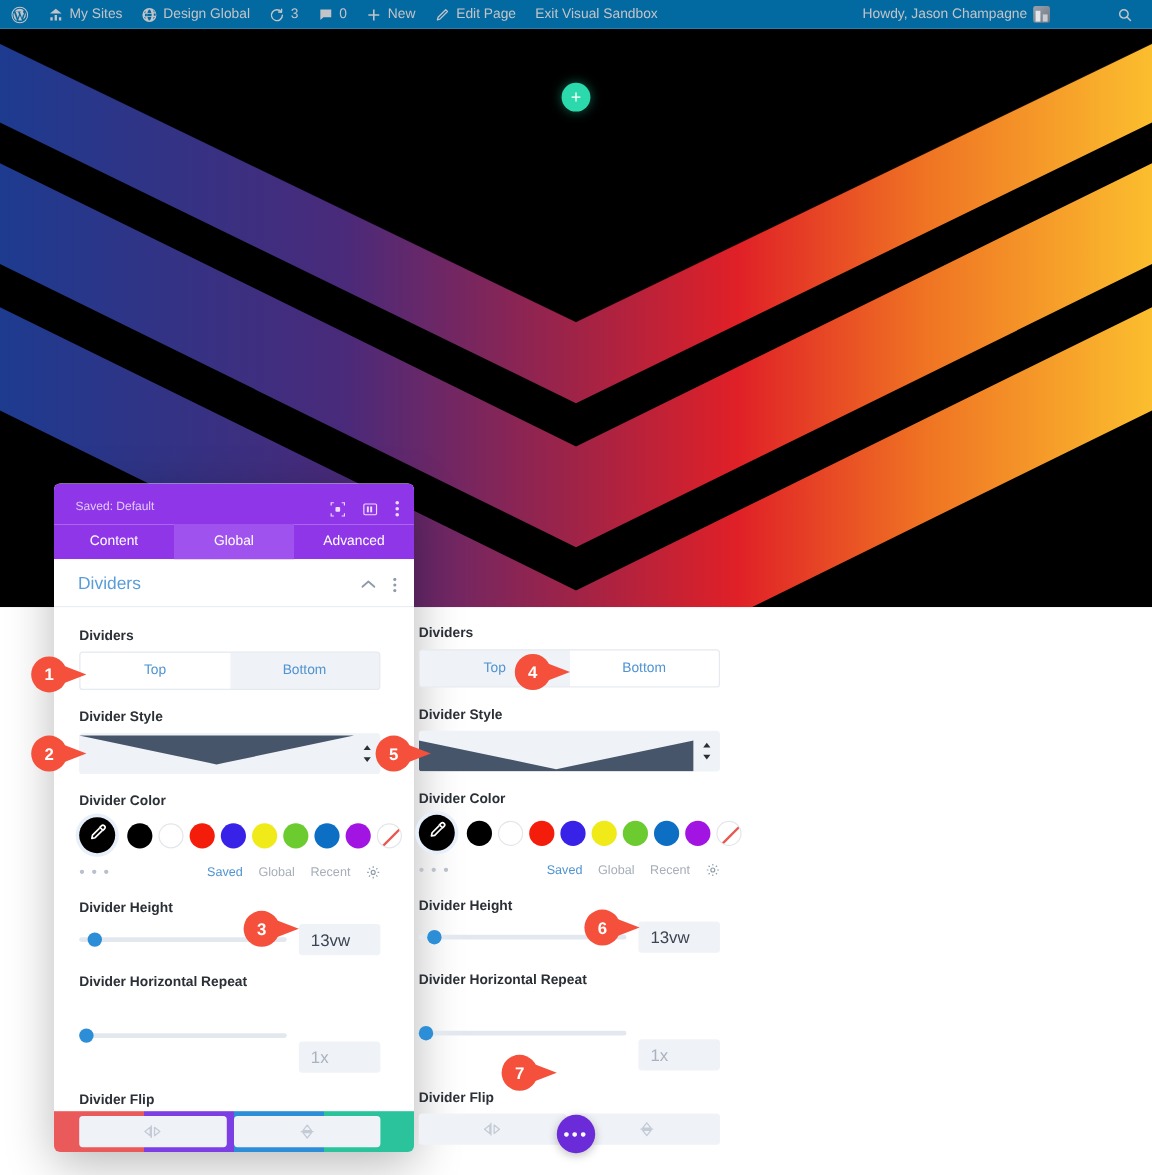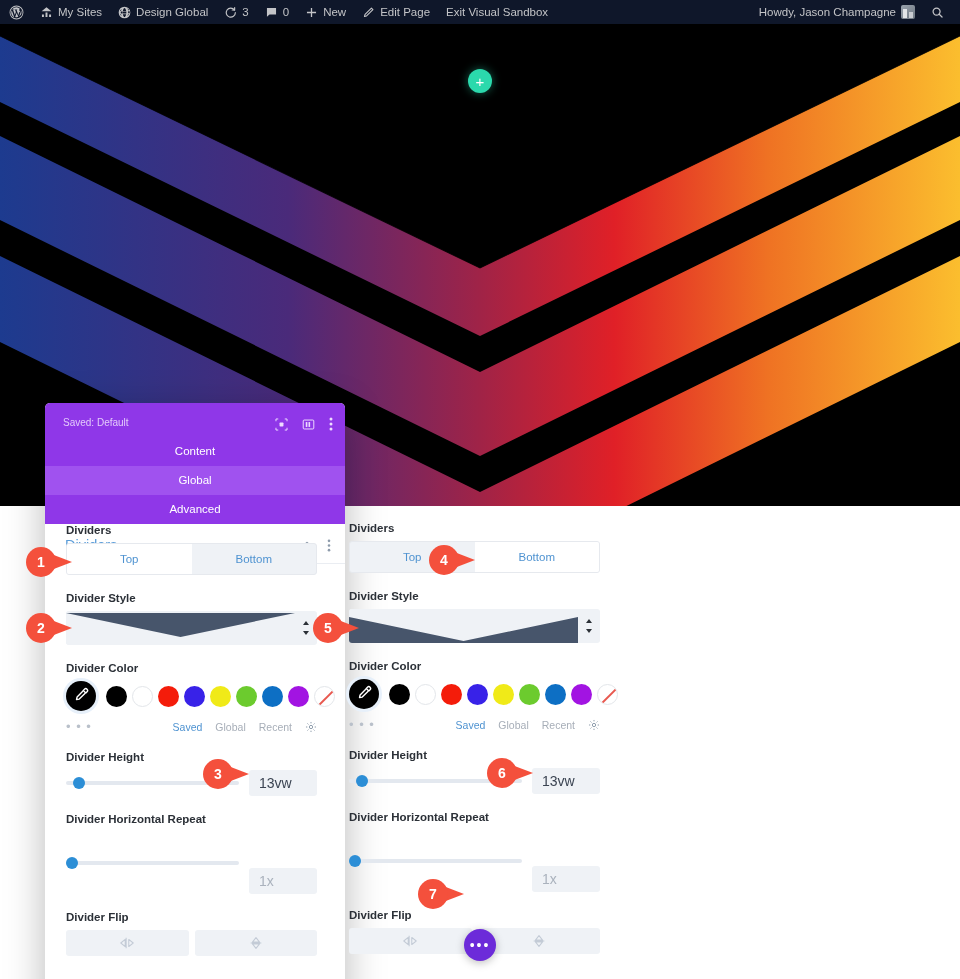--- a/index.html
+++ b/index.html
@@ -7,28 +7,28 @@
     width: 960px; height: 979px;
     background: #ffffff;
     font-family: "Liberation Sans", sans-serif;
     overflow: hidden;
   }
 
   
   .adminbar {
     position: absolute; left: 0; top: 0;
     width: 960px; height: 24px;
-    background: #0f172a;
+    background: #0369a1;
     display: flex; align-items: center;
     color: #c3c4c7;
     font-size: 11.5px;
     z-index: 50;
   }
   .ab-left { display: flex; align-items: center; }
-  .ab-right { margin-left: auto; display: flex; align-items: center; padding-right: 8px; }
+  .ab-right { margin-left: auto; display: flex; align-items: center; padding-right: 8px; gap: 40px; }
   .ab-item {
     display: flex; align-items: center; gap: 5px;
     height: 24px; padding: 0 8px;
     color: #c3c4c7; white-space: nowrap;
   }
   .ab-item svg { display: block; }
   .ab-logo { padding: 0 8px 0 9px; }
   .ab-avatar {
     width: 14px; height: 14px; border-radius: 2px;
     background: linear-gradient(135deg,#9aa3ad 0%,#6f7882 100%);
@@ -88,21 +88,21 @@
   .modal-preset {
     color: #e3c9fb; font-size: 10px; margin-top: 2px;
   }
   .head-icons {
     position: absolute; right: 12px; top: 14px;
     display: flex; align-items: center; gap: 14px;
     color: #eedcff;
   }
   .head-icons span { display: flex; cursor: pointer; }
 
-  .tabs { display: flex; background: #8f37e8; flex-direction: column; }
+  .tabs { display: flex; background: #8f37e8; }
   .tab {
     flex: 1; text-align: center;
     padding: 8px 0 9px;
     color: #fff; font-size: 11.5px;
     cursor: pointer;
   }
   .tab.active { background: #a052ef; }
 
   .modal-body { background: #fff; padding: 0; }
   .section-head {

